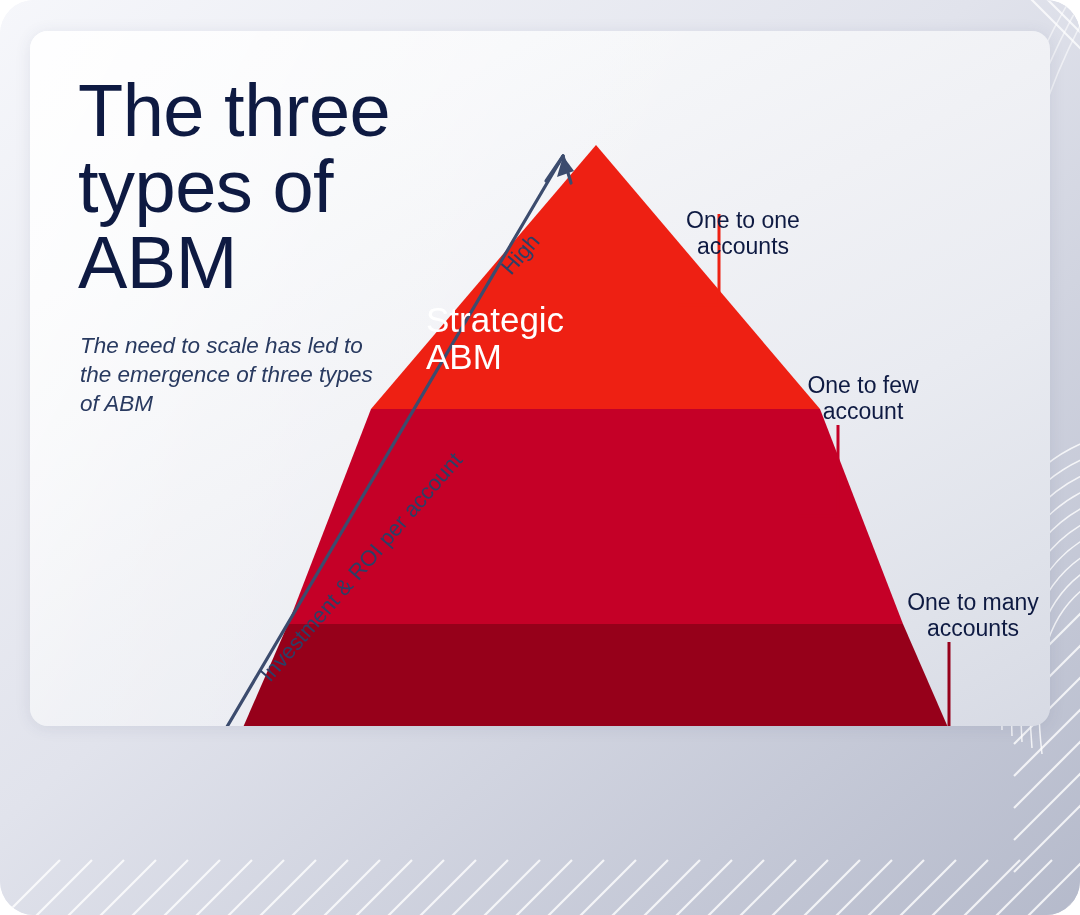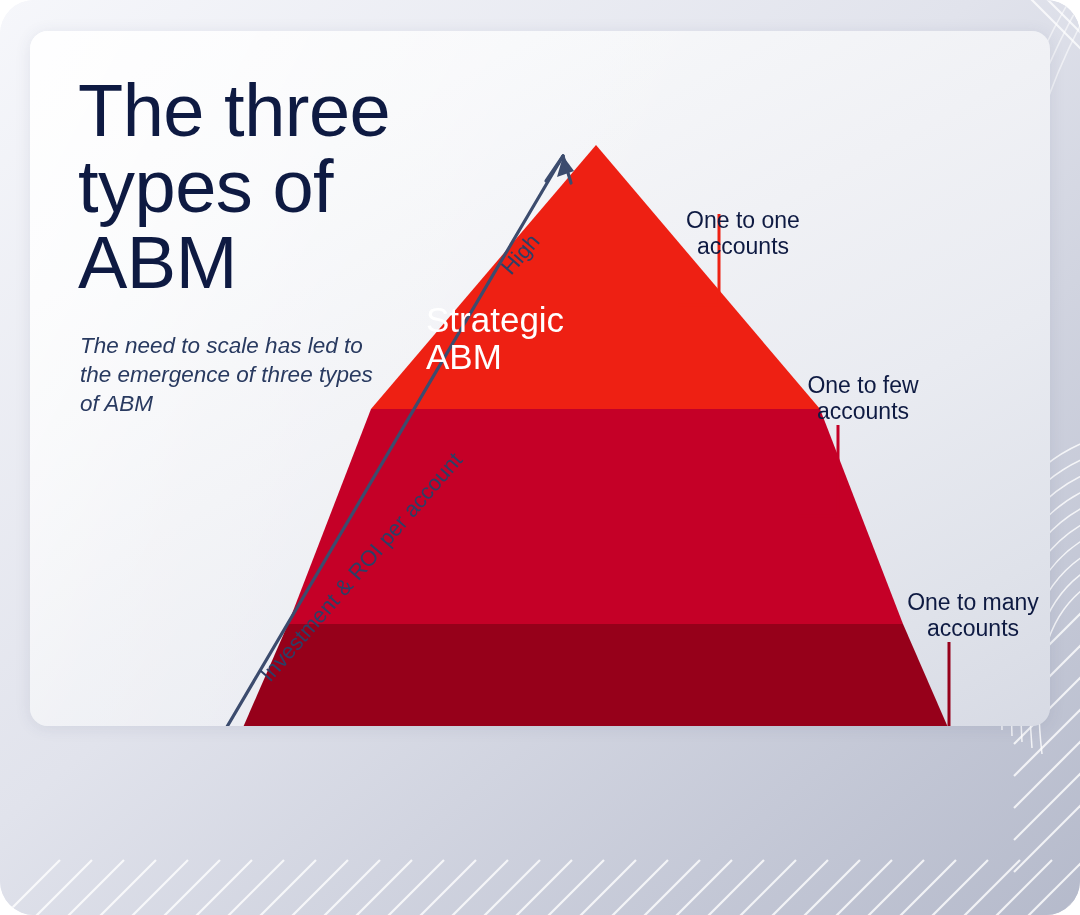--- a/index.html
+++ b/index.html
@@ -308,18 +308,18 @@
     <div class="axis-word high">High</div>
     <div class="axis-word low">Low</div>
     <div class="axis-main">Investment &amp; ROI per account</div>
 
     <div class="tier-label t1">Strategic
 ABM</div>
 
     <div class="callout c1">One to one
 accounts</div>
     <div class="callout c2">One to few
-accounts</div>
+account</div>
     <div class="callout c3">One to many
 accounts</div>
 
   </div>
 </div>
 
 </body></html>

